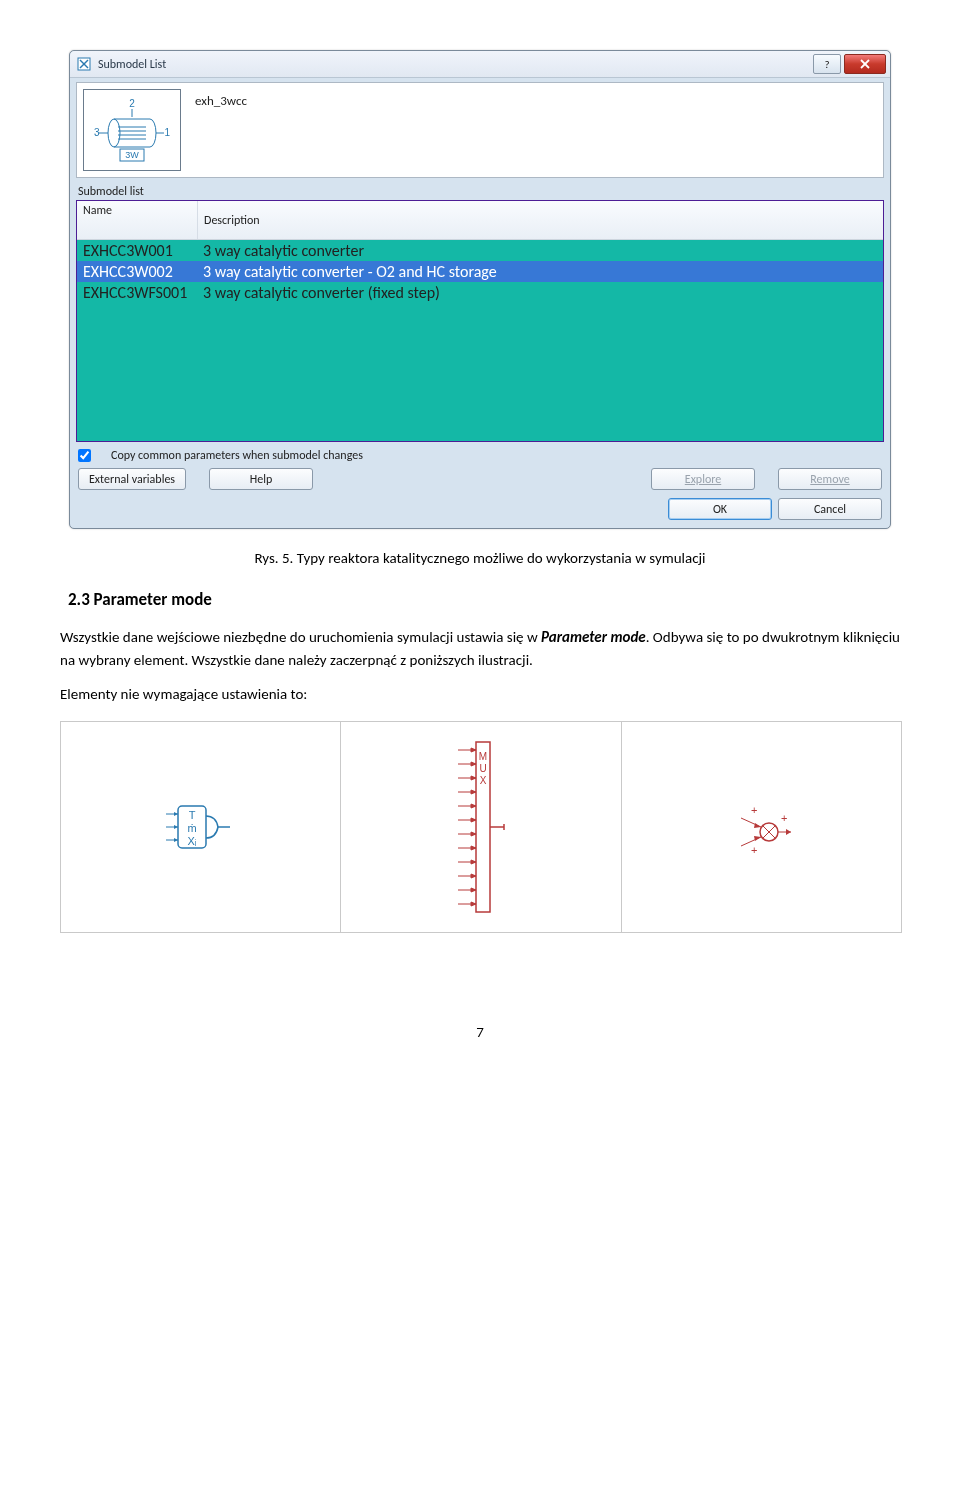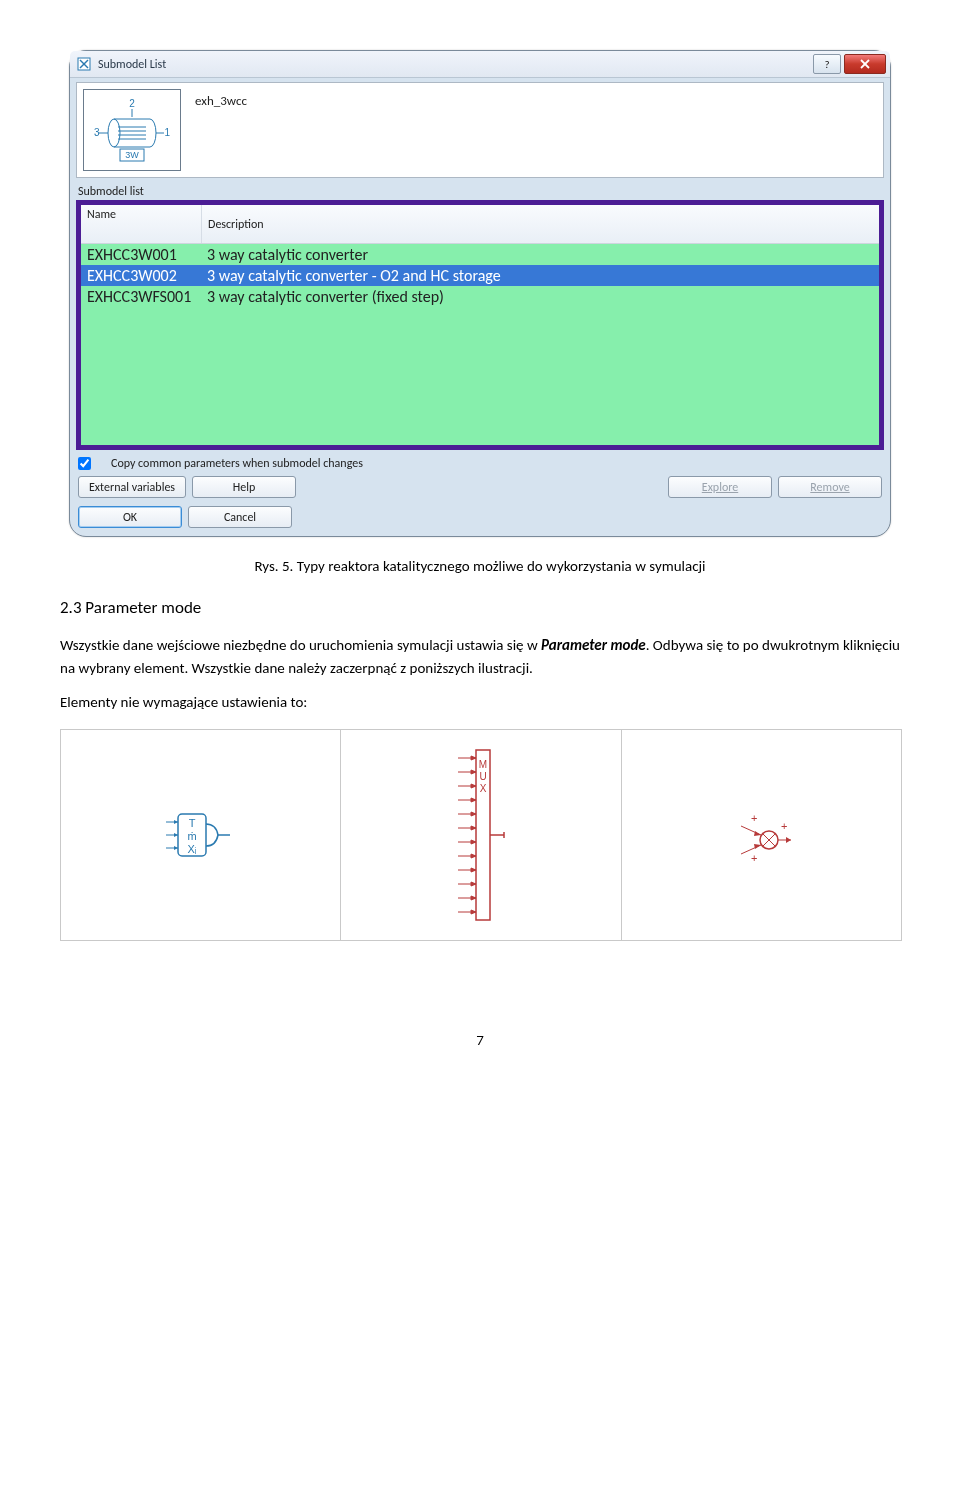--- a/index.html
+++ b/index.html
@@ -11,21 +11,21 @@
   }
   .page {
     padding: 50px 60px;
   }
   
   .win-dialog {
     width: 820px;
     margin: 0 auto 20px;
     background: #d6e3ef;
     border: 1px solid #7a8a9a;
-    border-radius: 17px;
+    border-radius: 5px;
     box-shadow: 0 0 2px rgba(0,0,0,.2);
   }
   .titlebar {
     display: flex;
     align-items: center;
     height: 26px;
     padding: 0 4px 0 6px;
     background: linear-gradient(#f0f4fb,#e1e8f2);
     border-bottom: 1px solid #b9c6d3;
     border-radius: 5px 5px 0 0;
@@ -83,22 +83,22 @@
     font-weight: normal;
     color: #222;
     padding-top: 4px;
   }
   .list-label {
     font-size: 12px;
     color: #222;
     padding: 4px 2px 2px;
   }
   .list-area {
-    background: #86efac;
-    border: 5px solid #4c1d95;
+    background: #14b8a6;
+    border: 1px solid #4c1d95;
     height: 240px;
     overflow: hidden;
   }
   .list-headers {
     display: flex;
     background: linear-gradient(#f9fbfe,#e9eff6);
     border-bottom: 1px solid #cdd5de;
     font-size: 12px;
     color: #222;
   }
@@ -119,51 +119,52 @@
     display: flex;
     align-items: center;
     gap: 20px;
     font-size: 12px;
     padding: 6px 2px 4px;
     color: #222;
   }
   .check-row input { margin: 0; }
   .btn-row {
     display: flex;
-    gap: 6px;
+    gap: 23px;
     padding: 2px 2px 6px;
   }
   .btn {
     min-width: 82px;
     padding: 3px 10px;
     font-size: 12px;
     background: linear-gradient(#fcfdfe,#e7edf4);
     border: 1px solid #8a99a9;
     border-radius: 3px;
     text-align: center;
     color: #222;
   }
   .btn.disabled { color: #9aa3ad; text-decoration: underline; }
   .spacer { flex: 1; }
   .ok-row {
     display: flex;
     gap: 6px;
     padding: 2px 2px 0;
+    justify-content: flex-end;
   }
   .ok-row .btn.ok { border-color: #3a8cd6; box-shadow: 0 0 0 1px #a5cdf0 inset; }
   
   .caption {
     text-align: center;
     font-size: 15px;
     margin: 18px 0 22px;
   }
   .heading {
     font-size: 17px;
-    font-weight: normal;
-    margin: 0 0 16px;
+    font-weight: bold;
+    margin: 0 8px 16px;
   }
   .body-text {
     font-size: 15px;
     text-align: justify;
     line-height: 1.5;
     margin: 0 0 14px;
   }
   .body-text .bold { font-weight: bold; font-style: italic; }
   .body-text2 {
     font-size: 15px;

